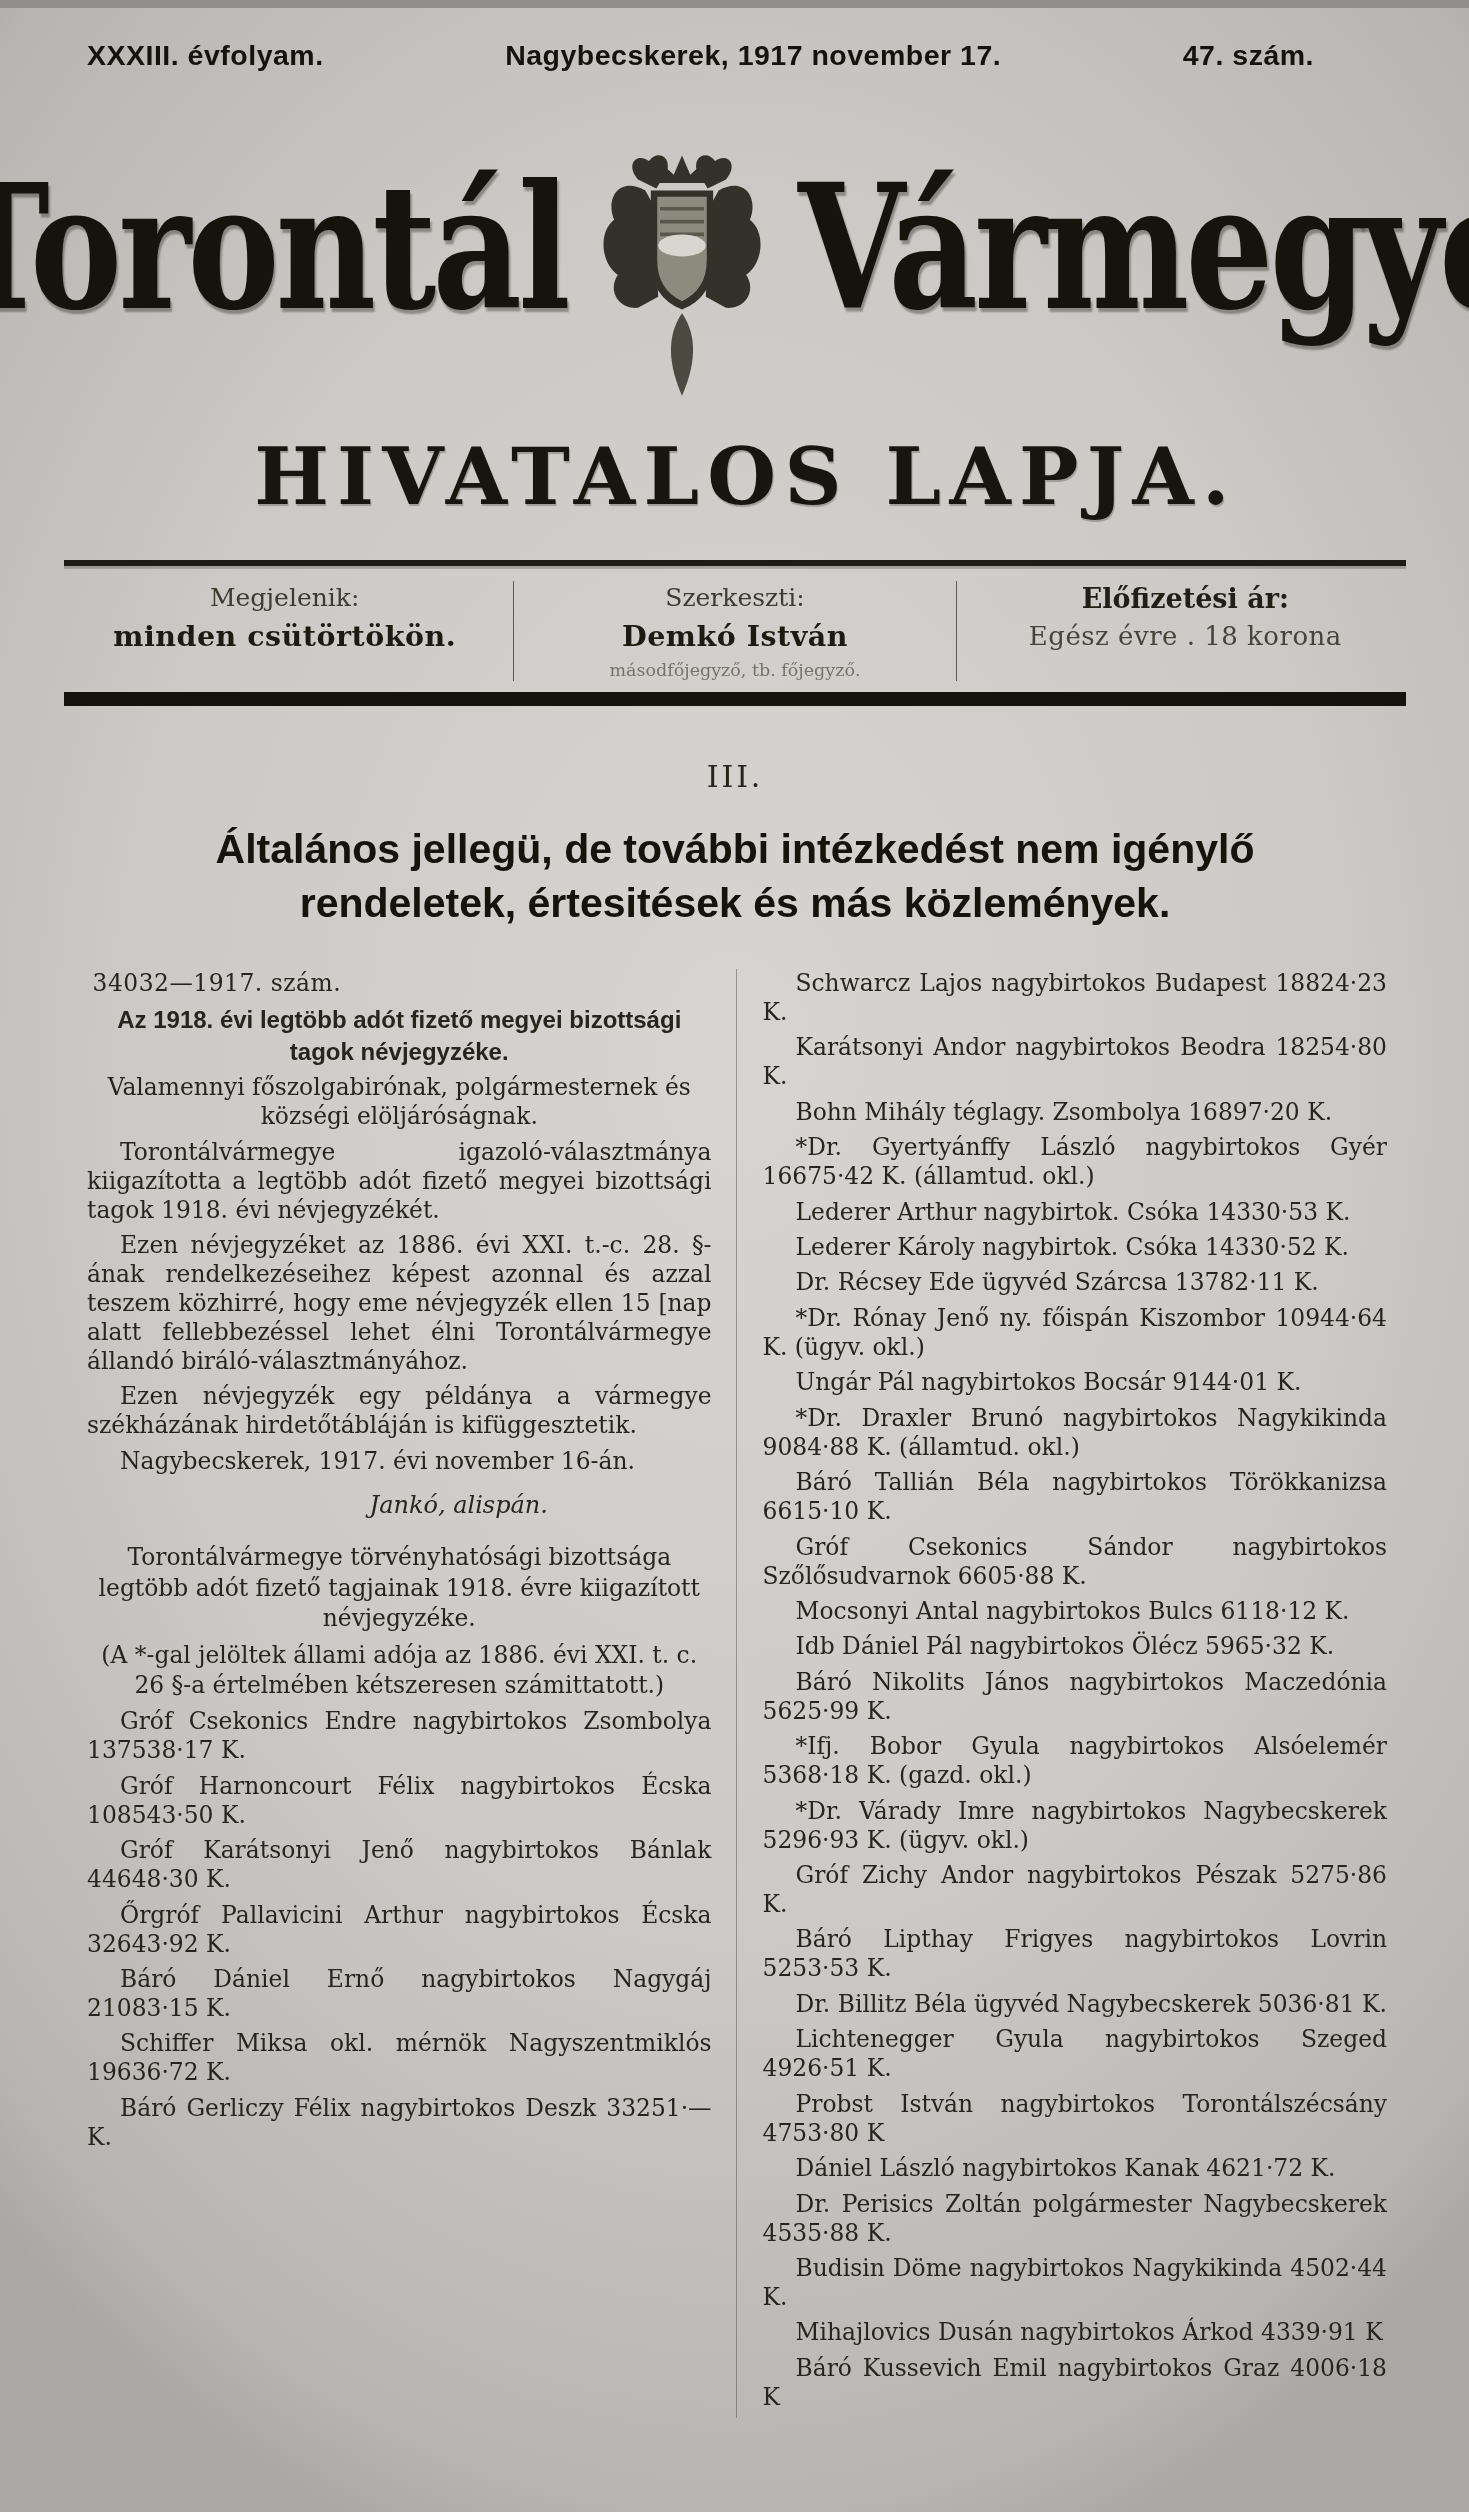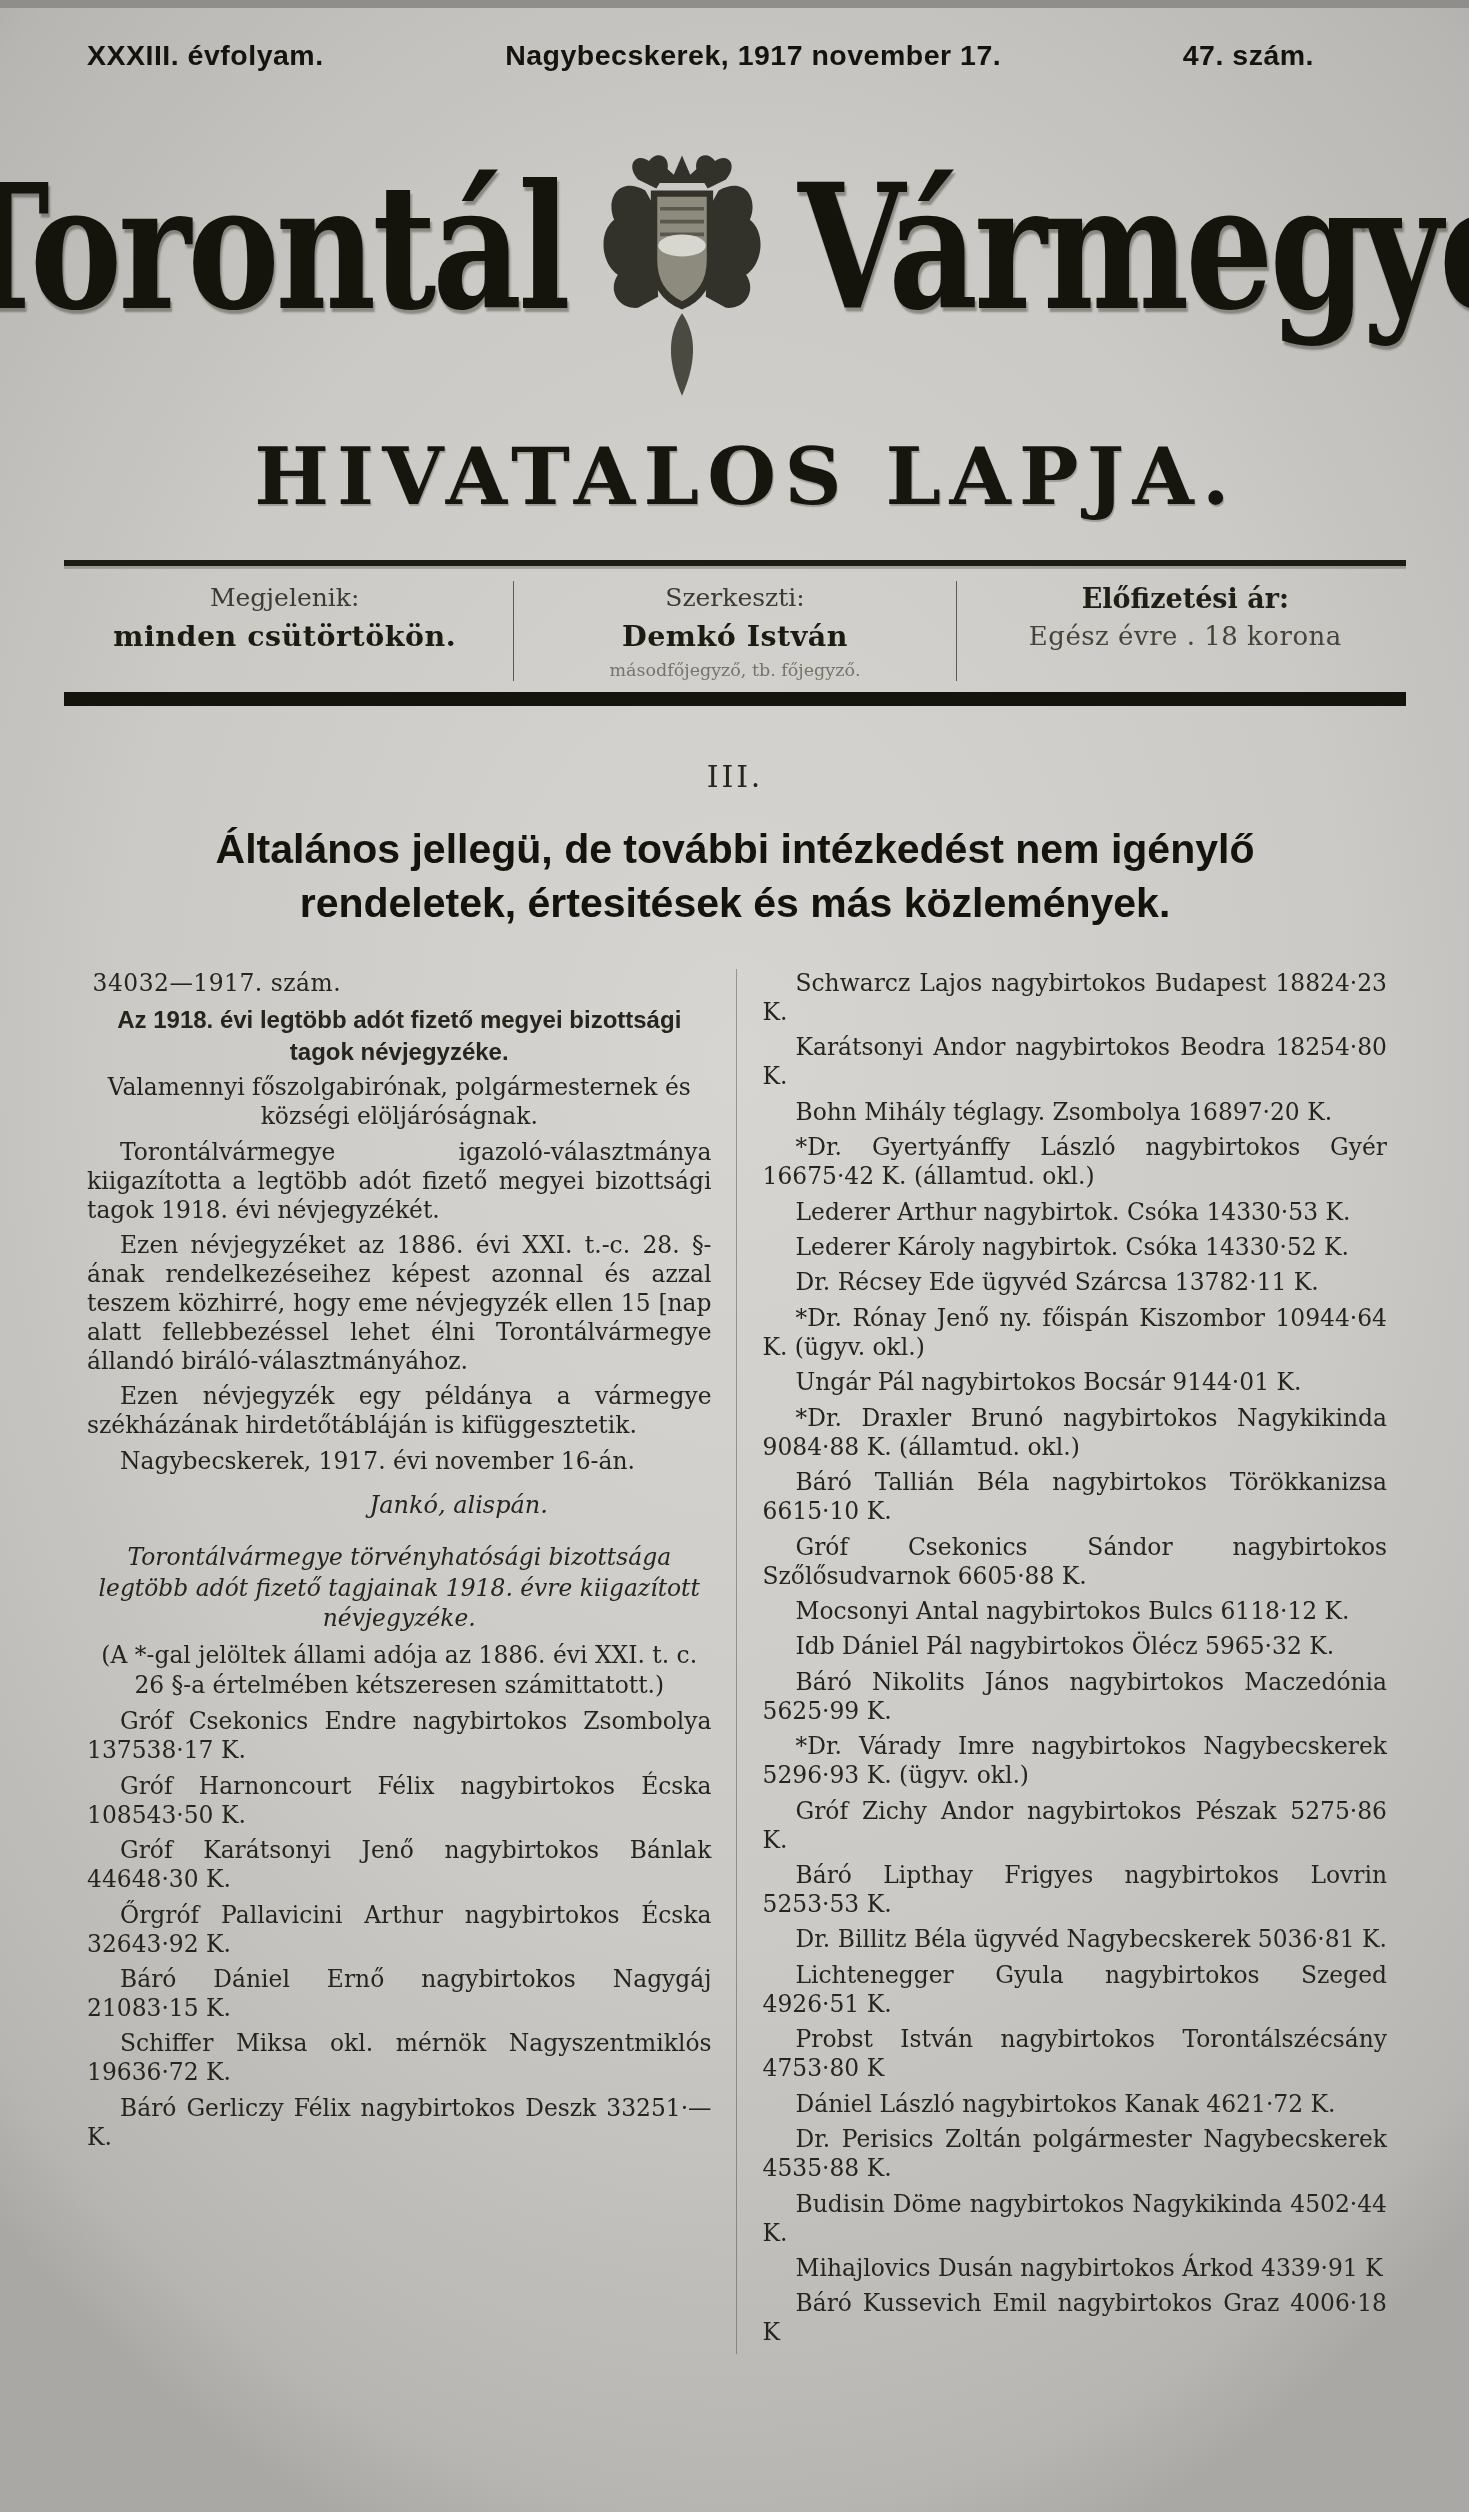--- a/index.html
+++ b/index.html
@@ -121,21 +121,21 @@
     font-family: "Liberation Sans", sans-serif;
     font-weight: bold;
     font-size: 24px;
     text-align: center;
     margin: 5.5px 27.6px 16.5px;
     line-height: 1.3;
   }
   .addressees { text-align: center; margin-bottom: 14.7px; }
   .dateline { text-indent: 33px; margin-top: 5.5px; }
   .signature { text-align: center; font-style: italic; margin: 14.7px 0 31px; padding-left: 119px; font-size: 24px; }
-  .list-title { font-style: italic; text-align: center; margin: 22px 5.5px 20px; line-height: 1.3; }
+  .list-title { text-align: center; margin: 22px 5.5px 20px; line-height: 1.3; }
   .note { text-align: center; margin: 0 9.2px 18.4px; line-height: 1.3; }
   .entry { text-indent: 33px; margin-bottom: 8.3px; }
 </style>
 </head>
 <body>
 
 <div class="page">
 
   <div class="topbar">
     <span>XXXIII. évfolyam.</span>
@@ -226,20 +226,21 @@
           <p class="entry">Lederer Károly nagybirtok. Csóka 14330·52 K.</p>
           <p class="entry">Dr. Récsey Ede ügyvéd Szárcsa 13782·11 K.</p>
           <p class="entry">*Dr. Rónay Jenő ny. főispán Kiszombor 10944·64 K. (ügyv. okl.)</p>
           <p class="entry">Ungár Pál nagybirtokos Bocsár 9144·01 K.</p>
           <p class="entry">*Dr. Draxler Brunó nagybirtokos Nagykikinda 9084·88 K. (államtud. okl.)</p>
           <p class="entry">Báró Tallián Béla nagybirtokos Törökkanizsa 6615·10 K.</p>
           <p class="entry">Gróf Csekonics Sándor nagybirtokos Szőlősudvarnok 6605·88 K.</p>
           <p class="entry">Mocsonyi Antal nagybirtokos Bulcs 6118·12 K.</p>
           <p class="entry">Idb Dániel Pál nagybirtokos Ölécz 5965·32 K.</p>
           <p class="entry">Báró Nikolits János nagybirtokos Maczedónia 5625·99 K.</p>
+          <p class="entry">*Ifj. Bobor Gyula nagybirtokos Alsóelemér 5368·18 K. (gazd. okl.)</p>
           <p class="entry">*Dr. Várady Imre nagybirtokos Nagybecskerek 5296·93 K. (ügyv. okl.)</p>
           <p class="entry">Gróf Zichy Andor nagybirtokos Pészak 5275·86 K.</p>
           <p class="entry">Báró Lipthay Frigyes nagybirtokos Lovrin 5253·53 K.</p>
           <p class="entry">Dr. Billitz Béla ügyvéd Nagybecskerek 5036·81 K.</p>
           <p class="entry">Lichtenegger Gyula nagybirtokos Szeged 4926·51 K.</p>
           <p class="entry">Probst István nagybirtokos Torontálszécsány 4753·80 K</p>
           <p class="entry">Dániel László nagybirtokos Kanak 4621·72 K.</p>
           <p class="entry">Dr. Perisics Zoltán polgármester Nagybecskerek 4535·88 K.</p>
           <p class="entry">Budisin Döme nagybirtokos Nagykikinda 4502·44 K.</p>
           <p class="entry">Mihajlovics Dusán nagybirtokos Árkod 4339·91 K</p>

